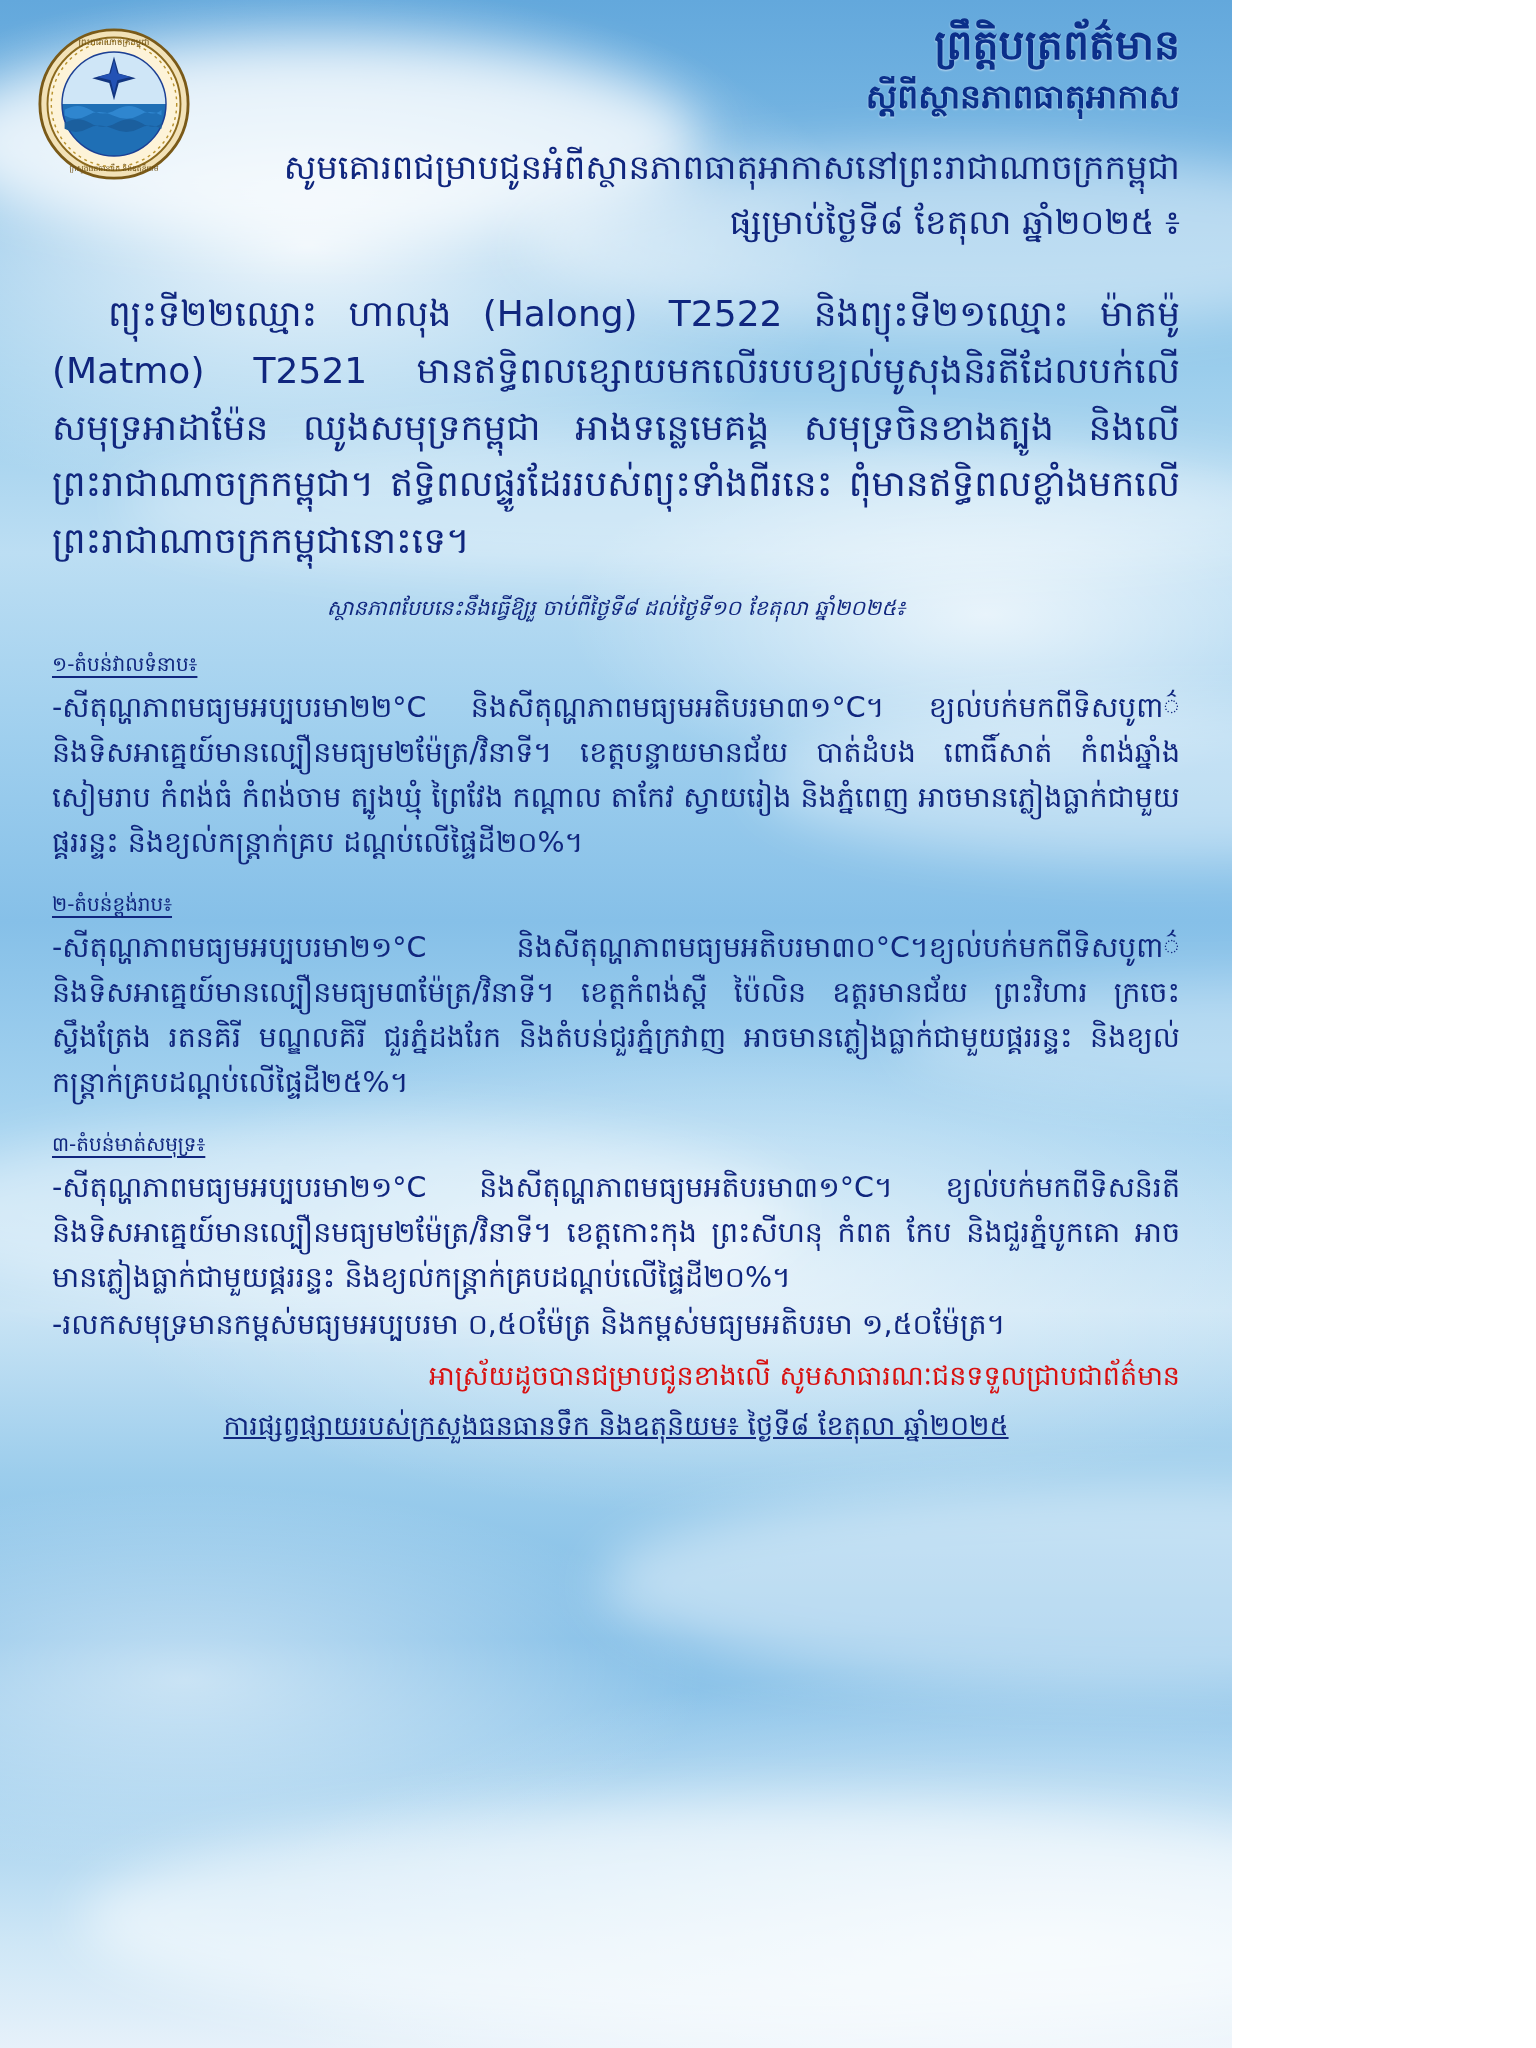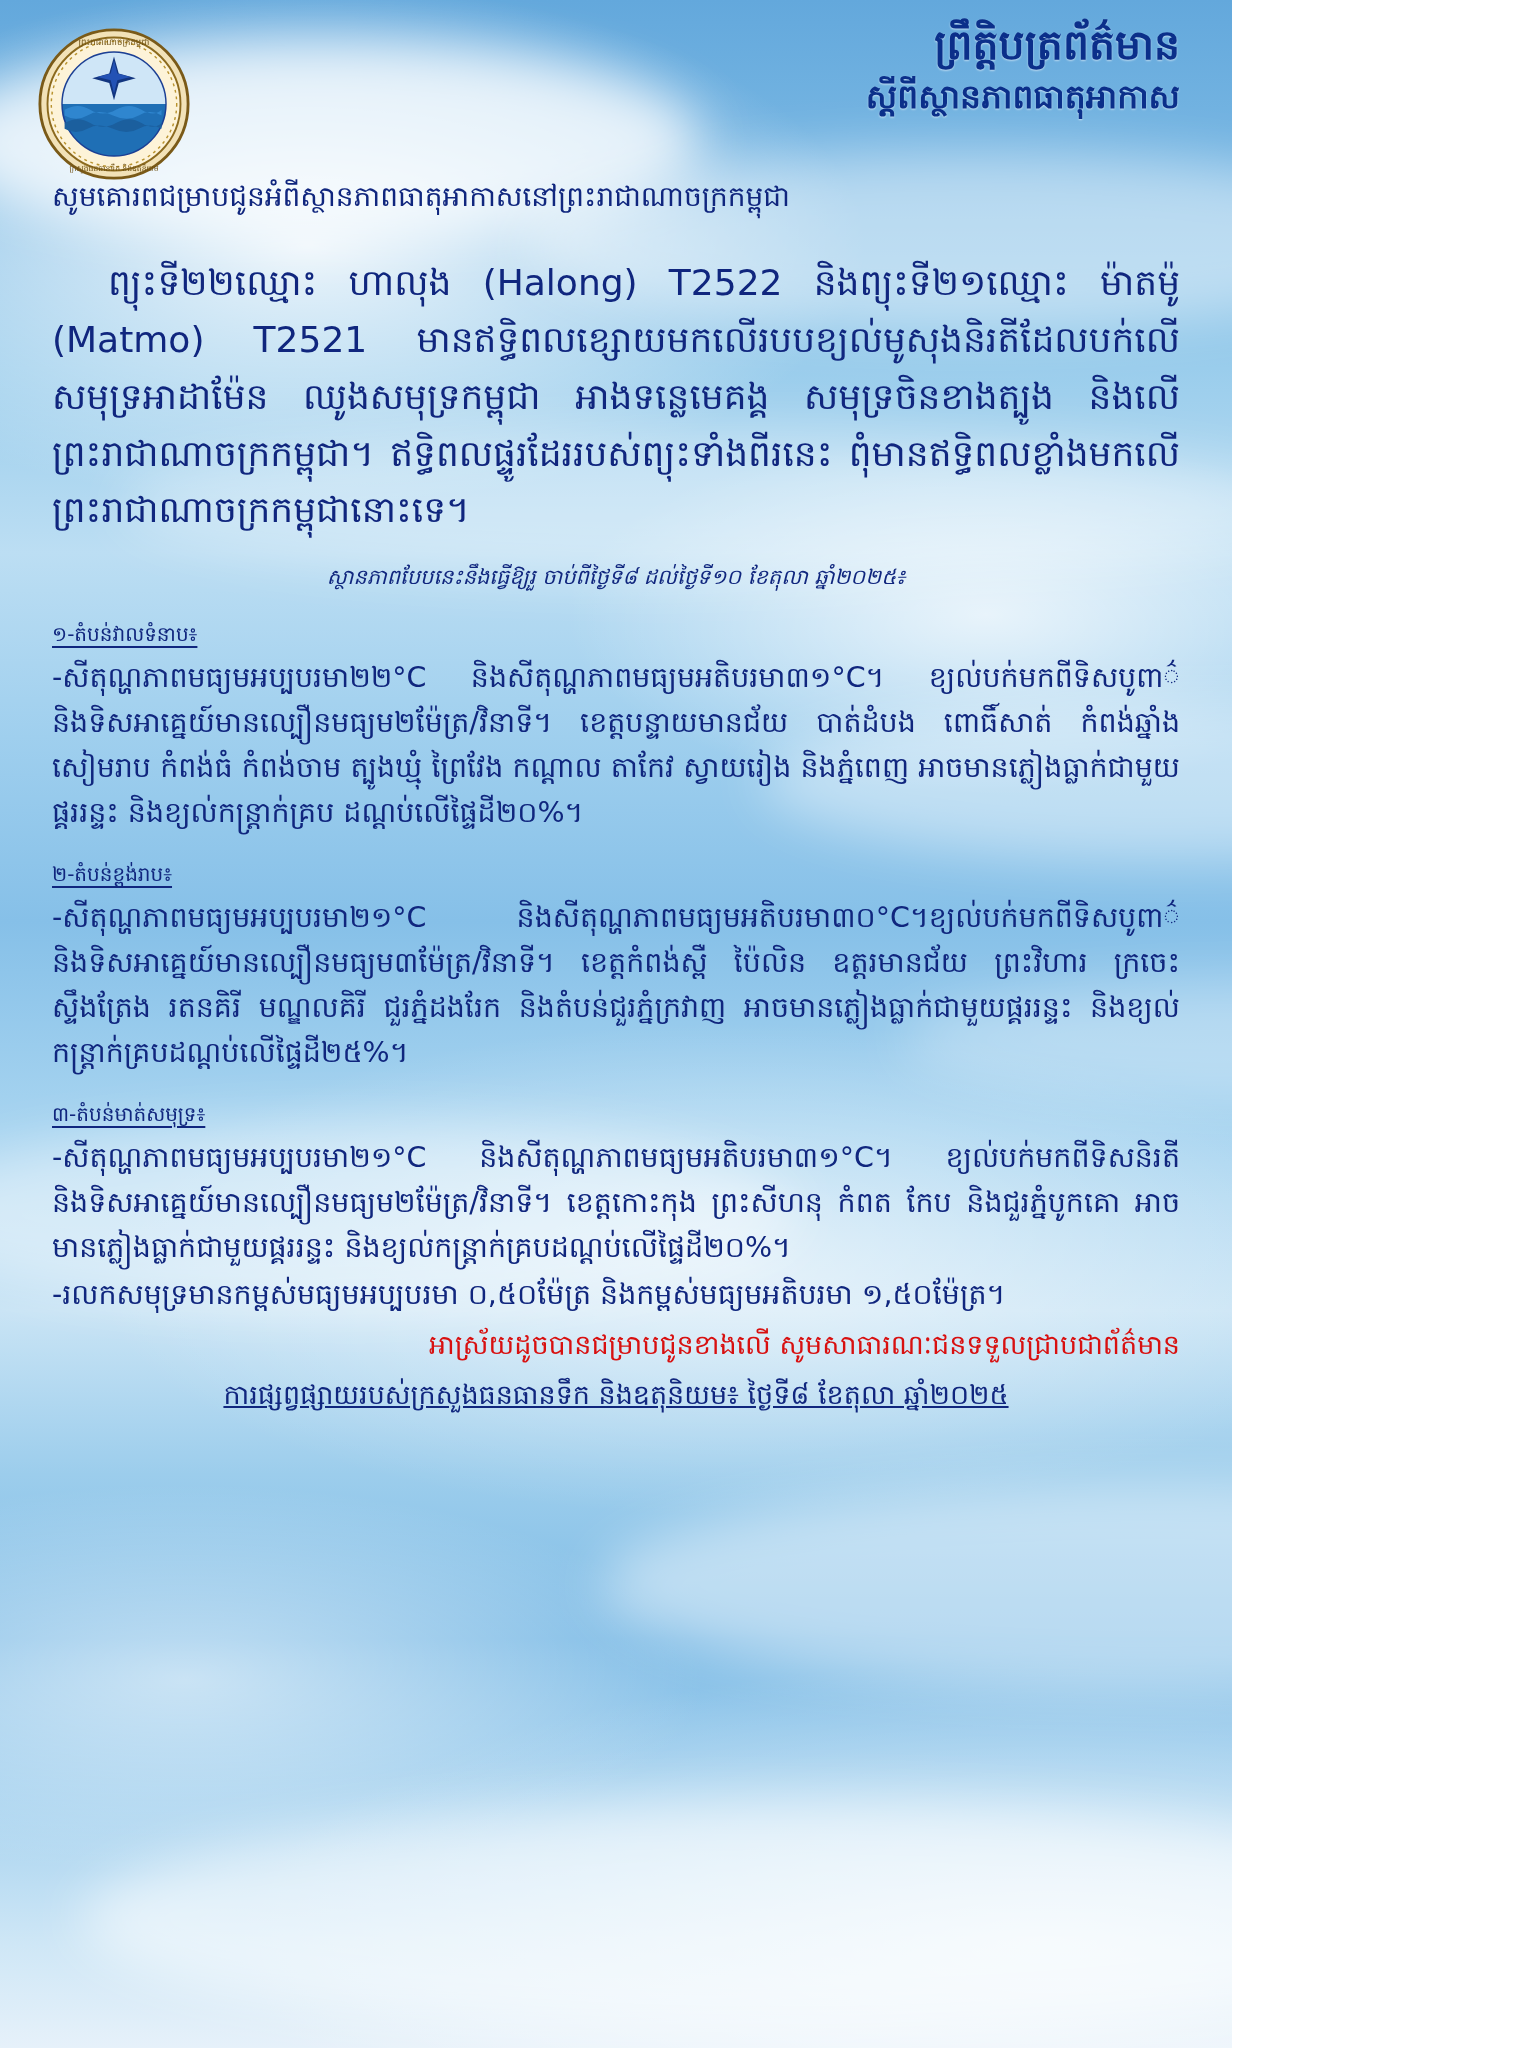--- a/index.html
+++ b/index.html
@@ -88,24 +88,24 @@
   }
   .title-sub {
     font-size: 33px;
     line-height: 1.5;
     font-weight: bold;
     color: #0b2f8a;
     text-shadow: 0 1px 2px rgba(255,255,255,0.6);
   }
 
   .intro {
-    margin-top: 52px;
-    text-align: left;
-    color: #10267e;
-    font-size: 28px;
+    margin-top: 18px;
+    text-align: right;
+    color: #10267e;
+    font-size: 34px;
     line-height: 1.62;
   }
   .intro .line2 { display: block; }
 
   .para {
     margin-top: 36px;
     color: #10267e;
     font-size: 36px;
     line-height: 1.58;
     text-align: justify;
@@ -197,20 +197,21 @@
 
   <div class="content">
 
     <div class="header">
       <div class="title-main">ព្រឹត្តិបត្រព័ត៌មាន</div>
       <div class="title-sub">ស្ដីពីស្ថានភាពធាតុអាកាស</div>
     </div>
 
     <div class="intro">
       <span class="line1">សូមគោរពជម្រាបជូនអំពីស្ថានភាពធាតុអាកាសនៅព្រះរាជាណាចក្រកម្ពុជា</span>
+      <span class="line2">ផ្សម្រាប់ថ្ងៃទី៨ ខែតុលា ឆ្នាំ២០២៥ ៖</span>
     </div>
 
     <div class="para">ព្យុះទី២២ឈ្មោះ ហាលុង (Halong) T2522 និងព្យុះទី២១ឈ្មោះ ម៉ាតម៉ូ (Matmo) T2521 មានឥទ្ធិពលខ្សោយមកលើរបបខ្យល់មូសុងនិរតីដែលបក់លើសមុទ្រអាដាម៉ែន ឈូងសមុទ្រកម្ពុជា អាងទន្លេមេគង្គ សមុទ្រចិនខាងត្បូង និងលើព្រះរាជាណាចក្រកម្ពុជា។ ឥទ្ធិពលផ្ទូរដែររបស់ព្យុះទាំងពីរនេះ ពុំមានឥទ្ធិពលខ្លាំងមកលើព្រះរាជាណាចក្រកម្ពុជានោះទេ។</div>
 
     <div class="para-center">ស្ថានភាពបែបនេះនឹងធ្វើឱ្យរួ ចាប់ពីថ្ងៃទី៨ ដល់ថ្ងៃទី១០ ខែតុលា ឆ្នាំ២០២៥៖</div>
 
     <div>
       <div class="section-head">១-តំបន់វាលទំនាប៖</div>
       <div class="section-body">-សីតុណ្ហភាពមធ្យមអប្បបរមា២២°C និងសីតុណ្ហភាពមធ្យមអតិបរមា៣១°C។ ខ្យល់បក់មកពីទិសបូពា៌ និងទិសអាគ្នេយ៍មានល្បឿនមធ្យម២ម៉ែត្រ/វិនាទី។ ខេត្តបន្ទាយមានជ័យ បាត់ដំបង ពោធិ៍សាត់ កំពង់ឆ្នាំង សៀមរាប កំពង់ធំ កំពង់ចាម ត្បូងឃ្មុំ ព្រៃវែង កណ្ដាល តាកែវ ស្វាយរៀង និងភ្នំពេញ អាចមានភ្លៀងធ្លាក់ជាមួយផ្គររន្ទះ និងខ្យល់កន្ត្រាក់គ្រប ដណ្ដប់លើផ្ទៃដី២០%។</div>
     </div>

